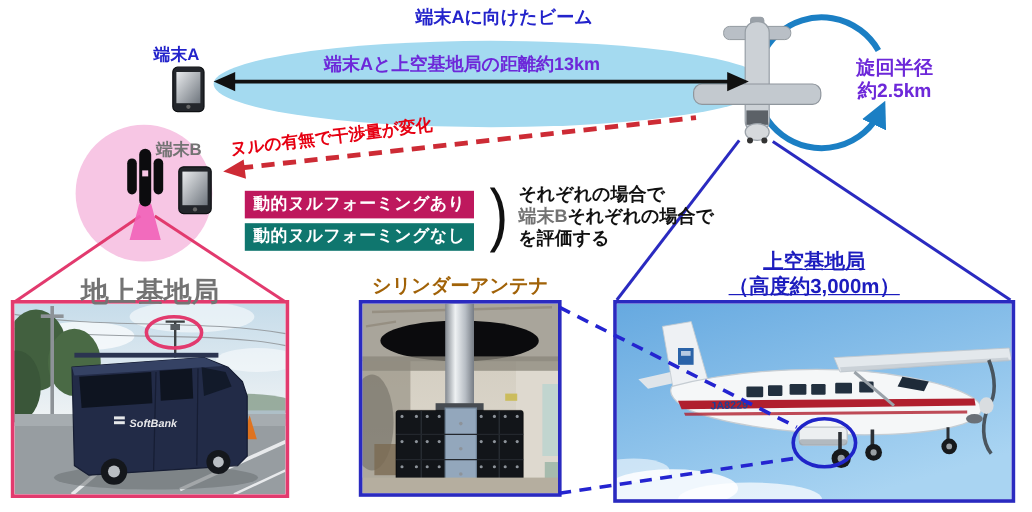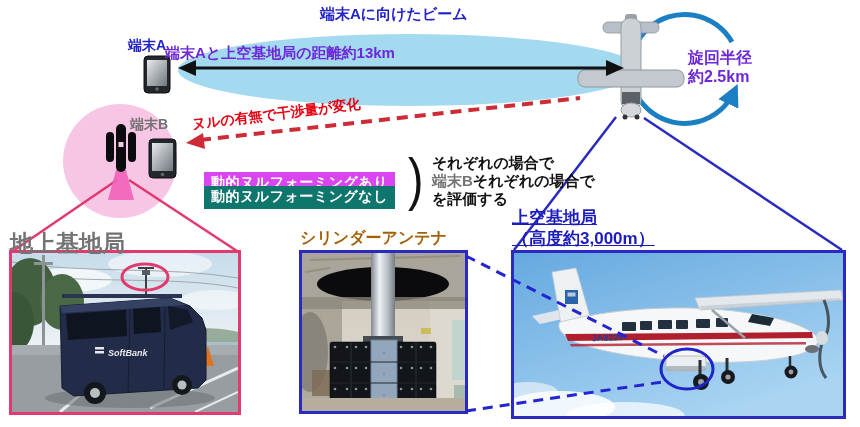--- a/index.html
+++ b/index.html
@@ -6,29 +6,29 @@
   #stage{
     position:relative;width:860px;height:427px;background:#fff;overflow:hidden;
     font-family:"Liberation Sans","DejaVu Sans",sans-serif;
   }
   #stage svg{position:absolute;left:0;top:0;z-index:1;}
   .txt{position:absolute;z-index:2;font-weight:bold;white-space:nowrap;}
   .blue{color:#2323cb;}
   .magenta{color:#737373;}
   .black{color:#6d28d9;}
   .red{color:#e60012;}
-  .center{text-align:left;}
+  .center{text-align:center;}
   .beam-label{left:320px;top:5px;width:200px;font-size:15px;}
   .terminal-a{left:128px;top:37px;width:60px;font-size:14px;}
   .distance-label{left:165px;top:44px;width:440px;font-size:15px;}
   .turn-radius{left:688px;top:48px;width:115px;font-size:16px;line-height:19px;}
   .terminal-b{left:130px;top:116px;width:60px;font-size:14px;}
   .null-label{left:192px;top:116px;font-size:14px;transform:rotate(-7deg);transform-origin:left center;}
   .tagbox{left:204px;padding:2px 7px 3px 7px;font-size:14px;color:#fff;letter-spacing:0.5px;}
-  .tag-on{top:172px;background:#d946ef;}
+  .tag-on{top:159px;background:#be185d;}
   .tag-off{top:186px;background:#0f766e;}
   .brace{left:406px;top:150px;font-size:58px;line-height:58px;font-weight:400;color:#111;transform:scaleX(.8);}
   .evaluate{left:432px;top:154px;font-size:15px;line-height:18px;color:#111;}
   .photo-title-ground{left:10px;top:228px;width:230px;font-size:23px;}
   .photo-title-cyl{left:300px;top:228px;width:167px;font-size:16px;color:#a16207;}
   .photo-title-plane{left:512px;top:207px;width:333px;font-size:17px;line-height:21px;color:#1c1cbe;text-decoration:underline;}
 </style>
 </head>
 <body>
 

